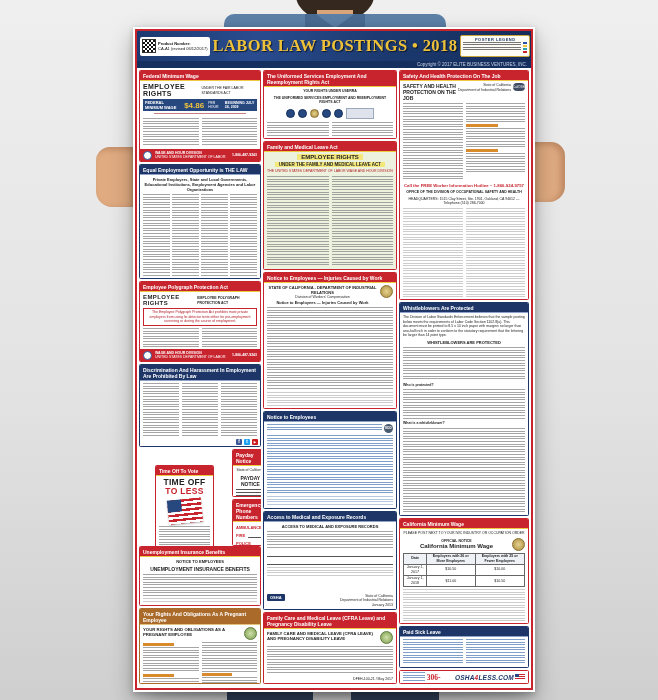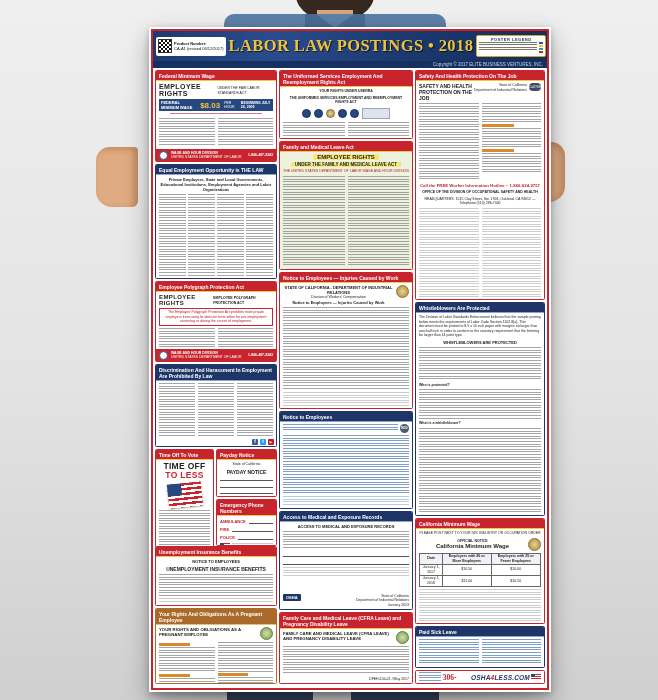--- a/index.html
+++ b/index.html
@@ -13,21 +13,21 @@
   .shirt{position:absolute;left:224px;top:14px;width:222px;height:22px;background:#5d80a8;border-radius:10px 10px 0 0}
   .collar{position:absolute;left:305px;top:14px;width:60px;height:14px;background:#4a6b92;
           clip-path:polygon(0 0,18% 0,50% 100%,82% 0,100% 0,100% 100%,0 100%)}
   .hand{position:absolute;width:42px;height:60px;background:#e0ab81;box-shadow:inset -4px 2px 6px rgba(120,70,40,.35)}
   .hand.left{left:96px;top:147px;border-radius:14px 4px 6px 16px}
   .hand.right{left:523px;top:142px;border-radius:4px 14px 16px 6px}
   .jeans{position:absolute;top:683px;height:17px;background:#2e3c52;border-radius:4px 4px 0 0}
   .jeans.l1{left:227px;width:86px}.jeans.l2{left:351px;width:88px}
   .floor-shadow{position:absolute;left:150px;top:688px;width:380px;height:10px;background:rgba(0,0,0,.18);filter:blur(4px);border-radius:50%}
   
-  .poster{position:absolute;left:149px;top:27px;width:402px;height:665px;background:#fff;
+  .poster{position:absolute;left:133px;top:27px;width:402px;height:665px;background:#fff;
           box-shadow:0 10px 22px rgba(0,0,0,.30),0 2px 6px rgba(0,0,0,.22)}
   .frame{position:absolute;inset:2px;border:2.5px solid #c8242e;display:flex;flex-direction:column;background:#fff}
   .p-header{height:26px;flex:0 0 26px;display:flex;align-items:center;gap:3px;padding:2px 3px;
             background:linear-gradient(100deg,#1c3a70 0%,#2a4c8f 30%,#1c3a70 62%,#142c5a 100%)}
   .product-box{background:#fff;border-radius:2px;height:17px;padding:1px 2px;display:flex;align-items:center;gap:2px;flex:0 0 auto}
   .qr{width:12px;height:12px;background:conic-gradient(#111 25%,#fff 0 50%,#111 0 75%,#fff 0) 0 0/4px 4px repeat;border:1px solid #333}
   .product-text{font-size:4px;line-height:5px;color:#111}
   .product-text b{display:block;font-size:4px}
   .p-title{flex:1;text-align:center;font-family:"Liberation Serif",serif;font-weight:bold;font-size:16.5px;
            color:#eec13a;letter-spacing:.4px;text-shadow:1px 1px 1px rgba(0,0,0,.65);white-space:nowrap}
@@ -146,21 +146,21 @@
 
           <div class="sec" style="height:90px">
             <div class="tab">Federal Minimum Wage</div>
             <div class="body">
               <div style="display:flex;align-items:baseline;gap:2px">
                 <span class="bold" style="font-size:7px;letter-spacing:.4px">EMPLOYEE RIGHTS</span>
                 <span class="microcap">UNDER THE FAIR LABOR STANDARDS ACT</span>
               </div>
               <div class="bluebar">
                 <span style="font-size:4px;font-weight:bold">FEDERAL MINIMUM WAGE</span>
-                <span style="font-size:8px;font-weight:bold;color:#f0c33c">$8.03</span>
+                <span style="font-size:8px;font-weight:bold;color:#f0c33c">$4.86</span>
                 <span style="font-size:3.5px">PER HOUR</span>
                 <span style="font-size:3.5px;font-weight:bold">BEGINNING JULY 24, 2009</span>
               </div>
               <div class="tl red" style="height:3px;width:80%;margin:0 auto"></div>
               <div class="c2" style="flex:1">
                 <div class="tl"></div>
                 <div class="tl"></div>
               </div>
             </div>
             <div class="redbar">
@@ -219,21 +219,21 @@
               </div>
             </div>
             <div class="soc">
               <span class="fb">f</span>
               <span class="tw">t</span>
               <span class="yt" style="font-size:3px">▶</span>
             </div>
           </div>
 
           <div style="display:flex;gap:2px;height:97px;flex:0 0 auto">
-            <div class="sec" style="width:57px;height:100%;margin:0">
+            <div class="sec" style="width:57px;height:100%;margin:16px">
               <div class="tab">Time Off To Vote</div>
               <div class="body ctr">
                 <div class="vote-big">
                   <span>TIME OFF</span><br>
                   <span class="red">TO LESS</span>
                 </div>
                 <div class="flag"></div>
                 <div class="tl" style="flex:1"></div>
               </div>
             </div>

